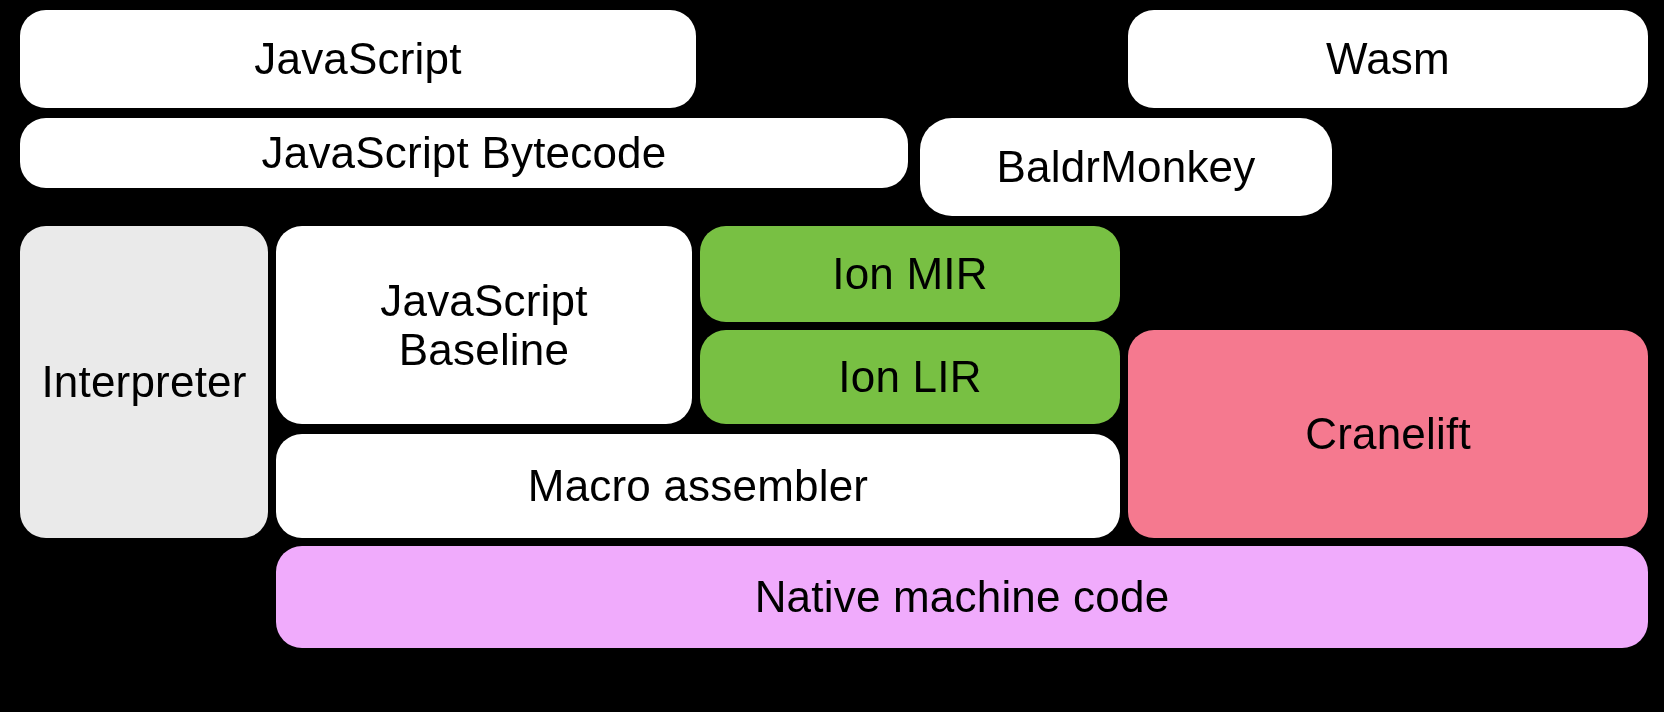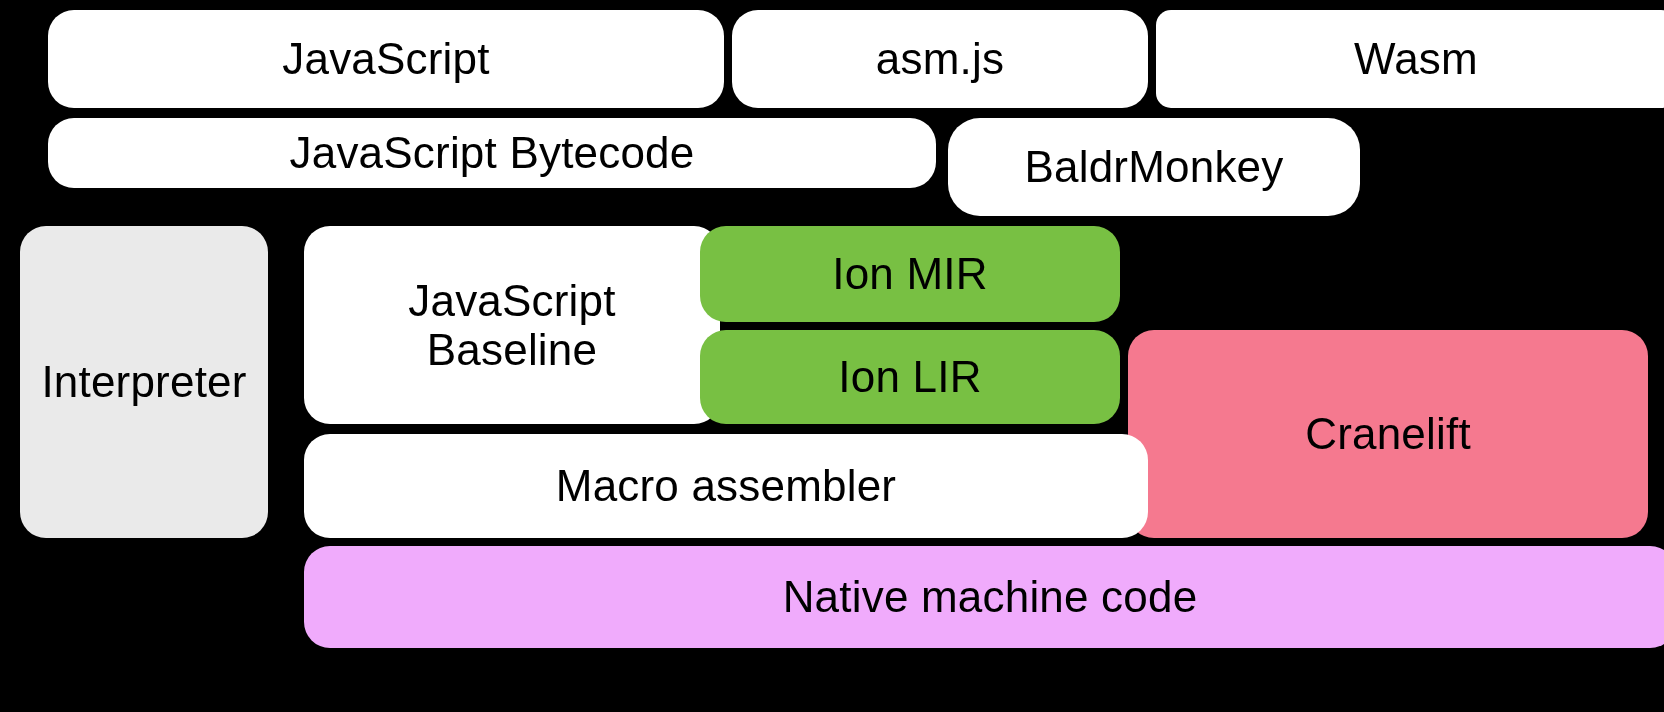--- a/index.html
+++ b/index.html
@@ -28,36 +28,33 @@
     justify-content: center;
     text-align: center;
     color: #000000;
     font-size: 44px;
     line-height: 1.12;
     font-weight: 400;
     letter-spacing: 0.2px;
     white-space: pre-line;
     -webkit-font-smoothing: antialiased;
   }
-  .fill-white  { background: #ffffff; margin-left: 28px; }
+  .fill-white  { background: #ffffff; }
   .fill-gray   { background: #eaeaea; }
   .fill-green  { background: #78c council; }
 </style>
 </head>
 <body>
 
 <div id="stack" style="background: rgb(0, 0, 0);">
 
   <div class="node fill-white" style="left: 20px; top: 10px; width: 676px; height: 98px; background: rgb(255, 255, 255); color: rgb(0, 0, 0);">
     <span>JavaScript</span>
   </div>
-  <div class="node fill-white" style="left: 704px; top: 10px; width: 416px; height: 98px; background: rgb(255, 255, 255); color: rgb(0, 0, 0);">
-    <span>asm.js</span>
-  </div>
-  <div class="node fill-white" style="left: 1128px; top: 10px; width: 520px; height: 98px; background: rgb(255, 255, 255); color: rgb(0, 0, 0); border-radius: 15px;">
+  <div class="node fill-white" style="left: 1128px; top: 10px; width: 520px; height: 98px; background: rgb(255, 255, 255); color: rgb(0, 0, 0);">
     <span>Wasm</span>
   </div>
 
   <div class="node fill-white" style="left: 20px; top: 118px; width: 888px; height: 70px; background: rgb(255, 255, 255); color: rgb(0, 0, 0);">
     <span>JavaScript Bytecode</span>
   </div>
   <div class="node fill-white" style="left: 920px; top: 118px; width: 412px; height: 98px; background: rgb(255, 255, 255); color: rgb(0, 0, 0); border-radius: 32px;">
     <span>BaldrMonkey</span>
   </div>
 

